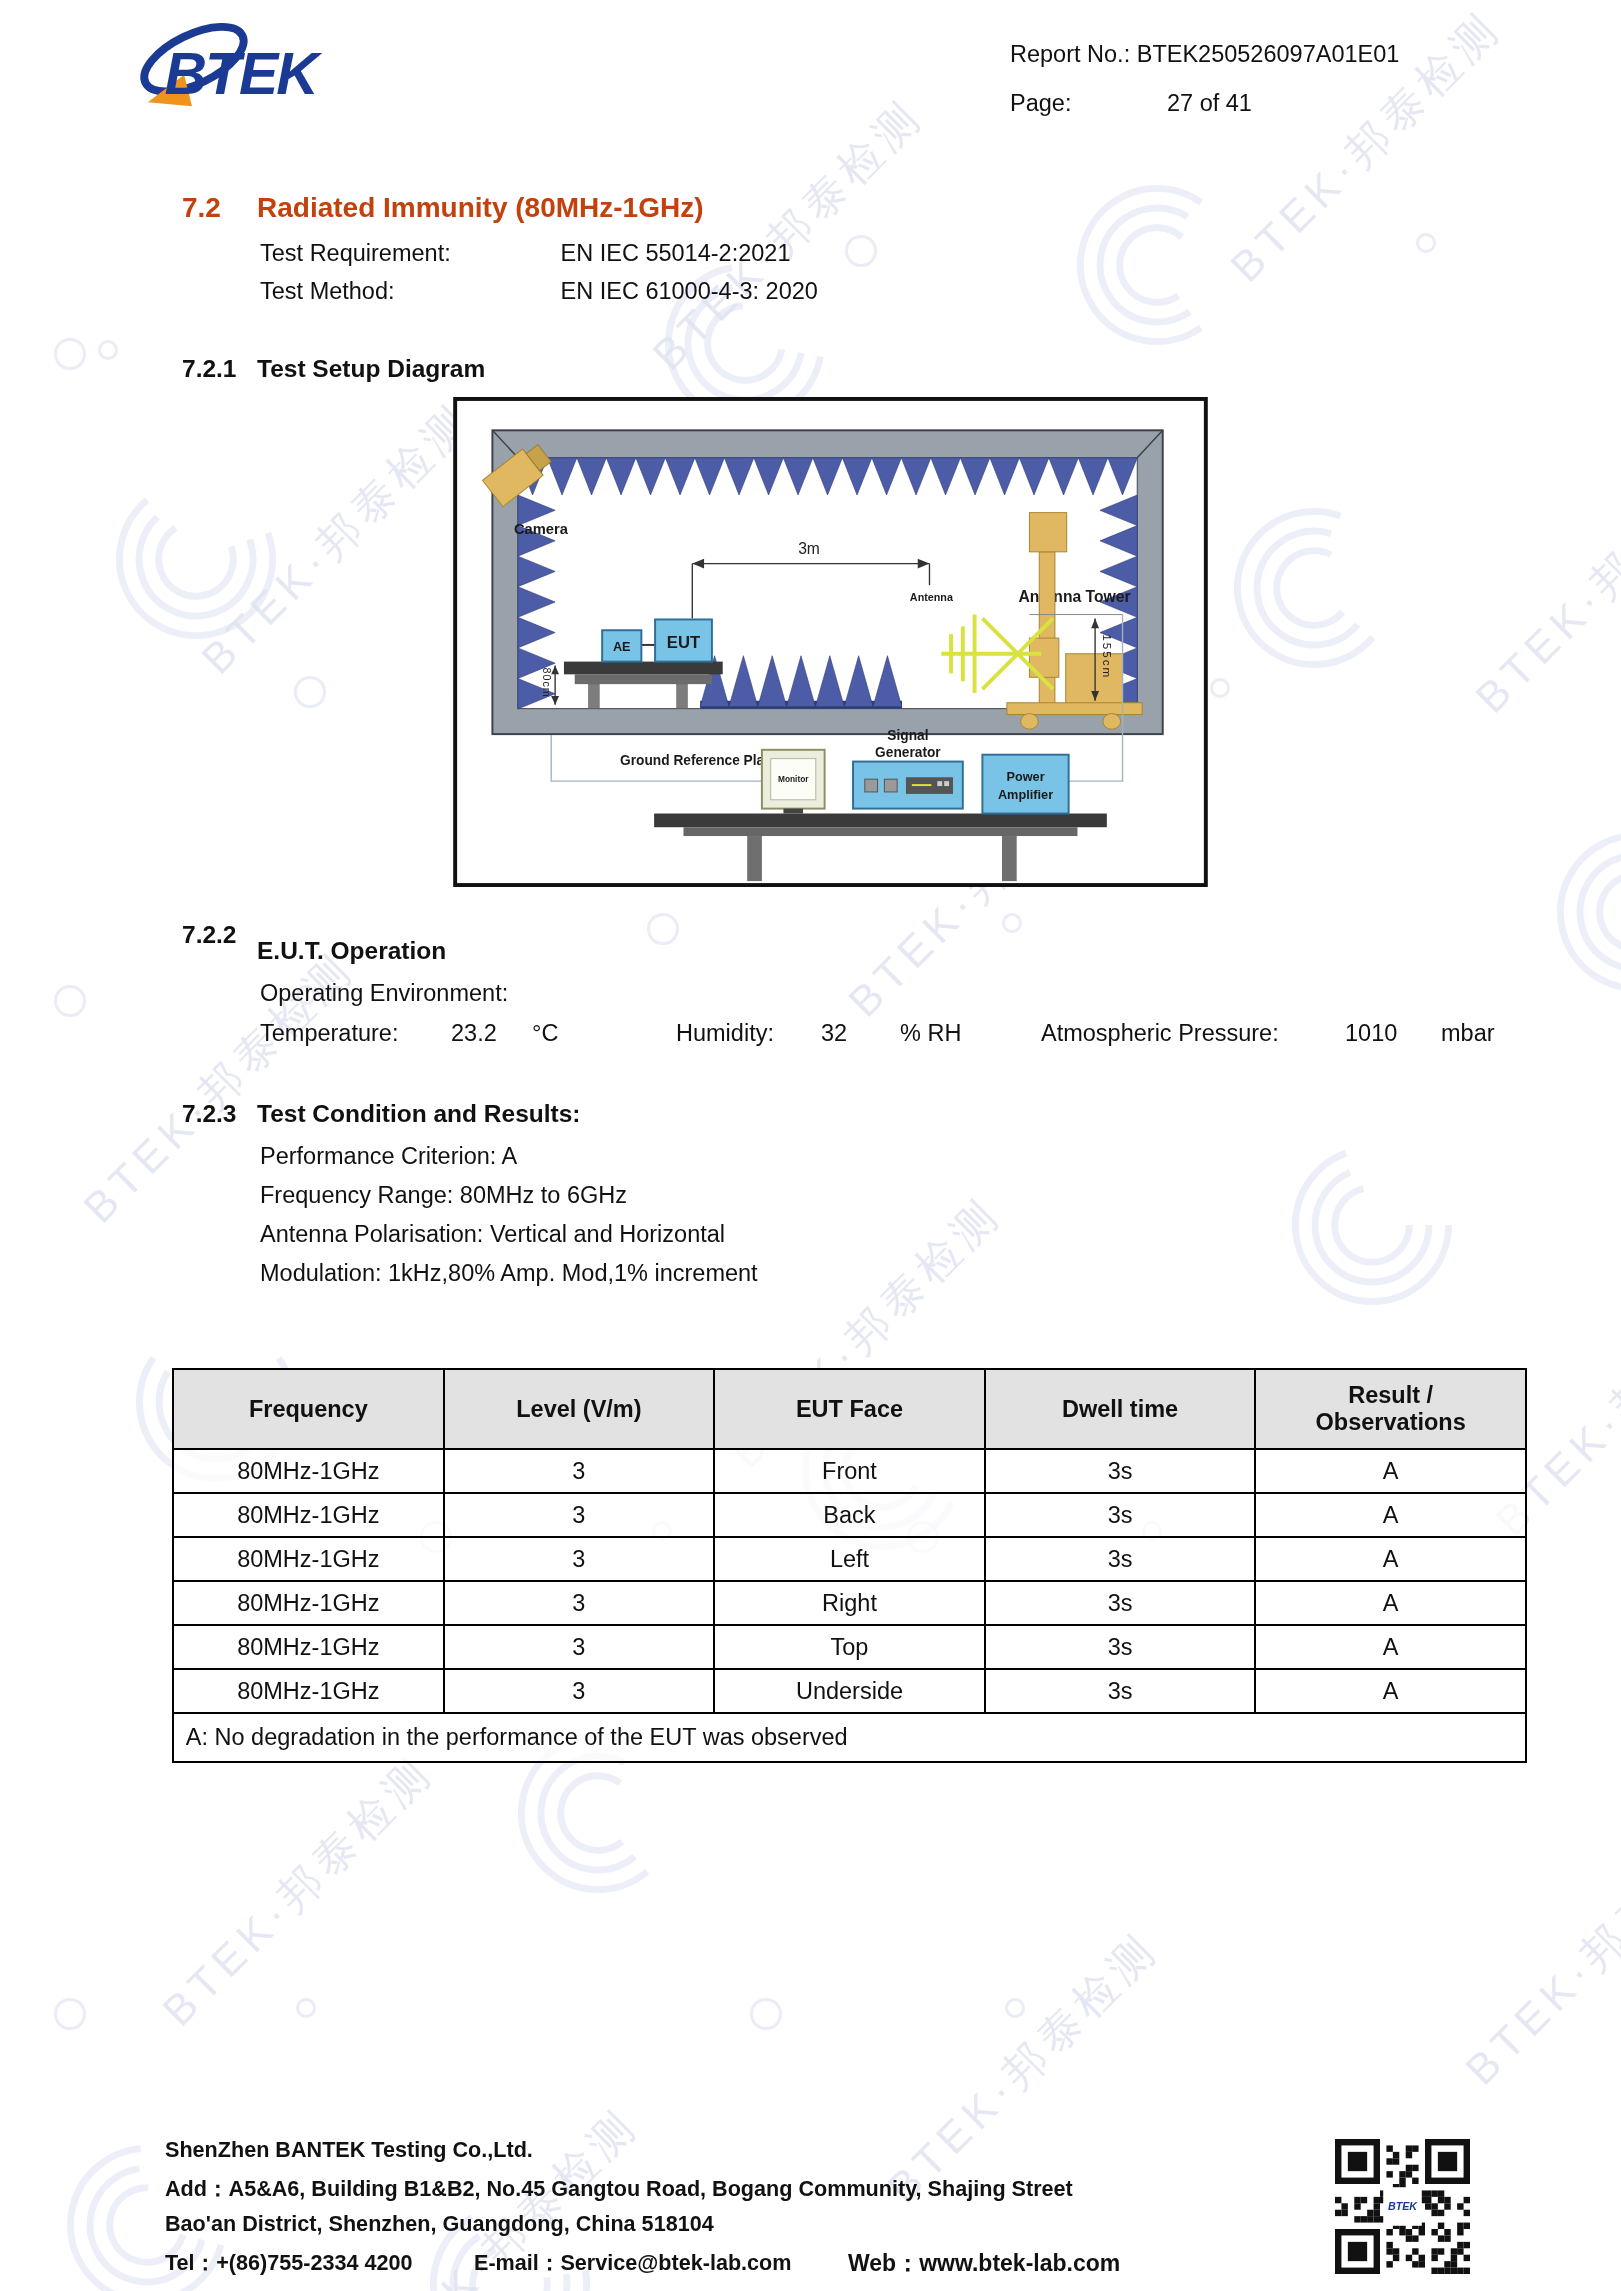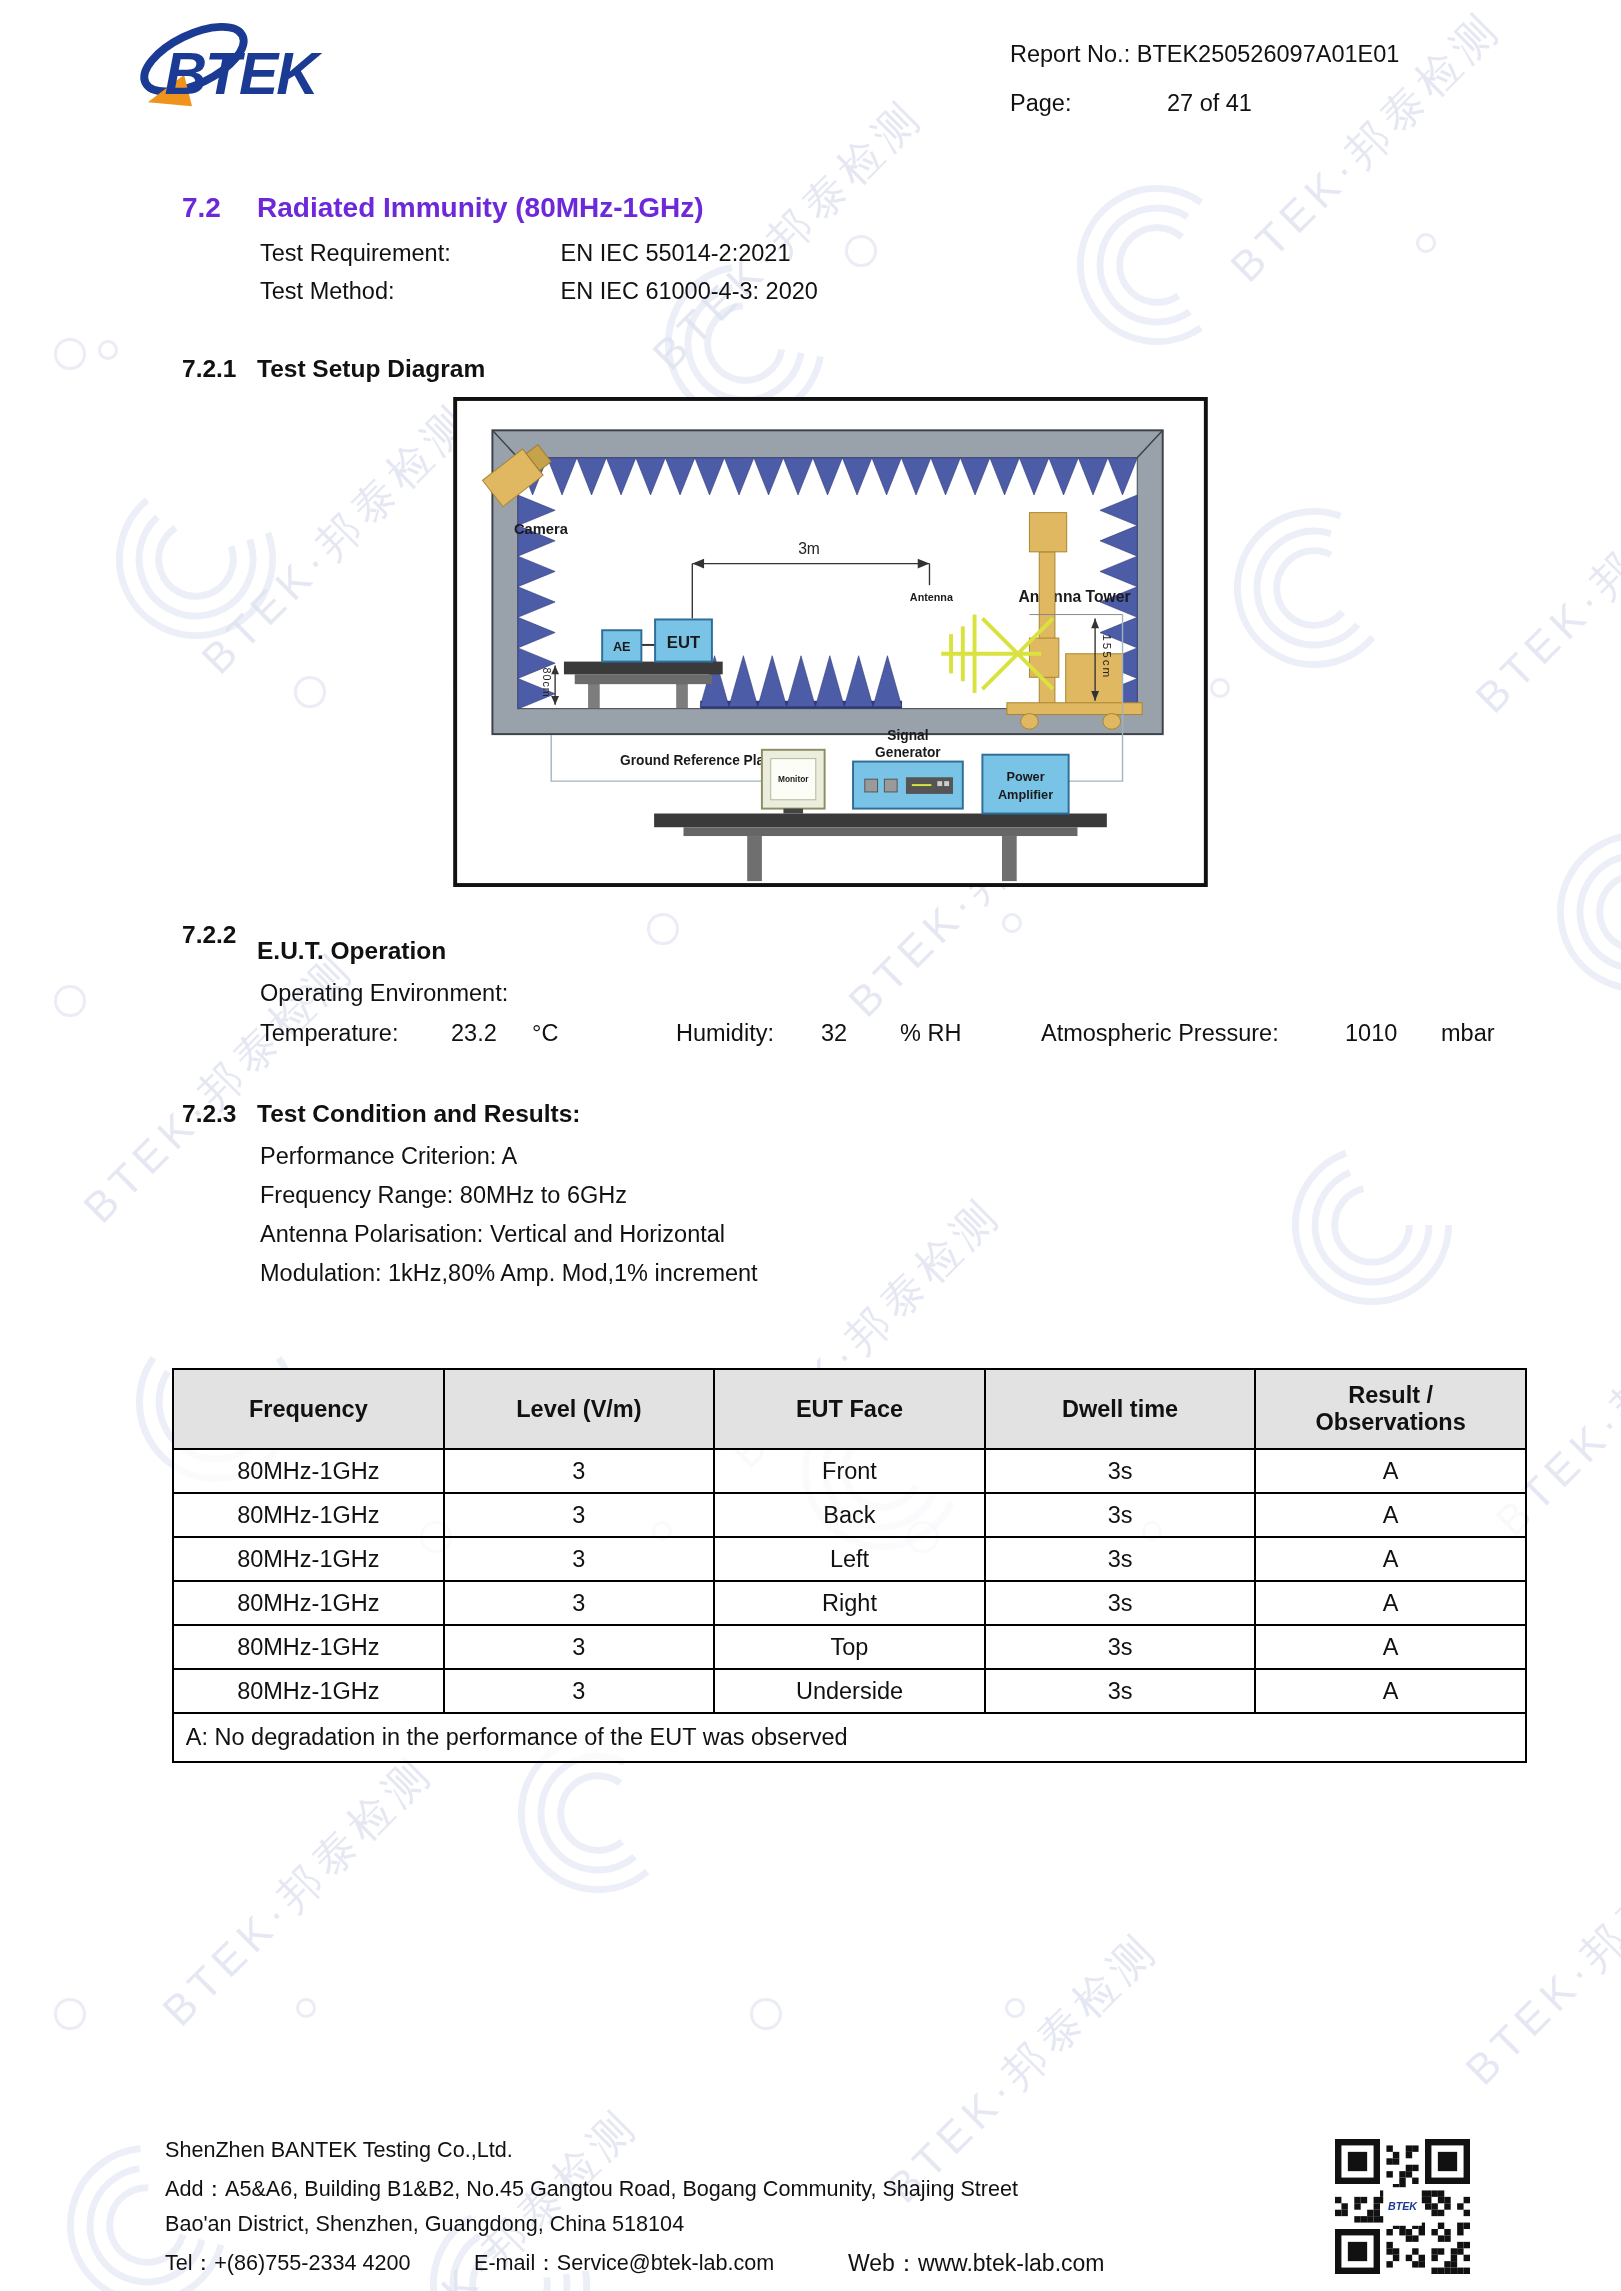--- a/index.html
+++ b/index.html
@@ -13,36 +13,36 @@
   
   .wm-text{position:absolute;white-space:nowrap;font-size:43px;letter-spacing:6.9px;
            color:rgba(203,210,232,.50);transform:rotate(-45deg);font-weight:400;}
   .wm-dot{position:absolute;border:3.9px solid rgba(216,221,238,.55);border-radius:50%;}
 
   
   .meta-line{position:absolute;font-size:23.5px;color:#111;}
   .page-val{position:absolute;left:157px;top:0;}
 
   
-  .h1{position:absolute;font-weight:bold;font-size:28px;color:#6d28d9;}
+  .h1{position:absolute;font-weight:bold;font-size:28px;color:#c2410c;}
   .h2{position:absolute;font-weight:bold;font-size:24.5px;color:#111;}
   .body-row{position:absolute;font-size:23.5px;color:#111;}
   .lbl300{display:inline-block;width:294px;}
   .pspan{position:absolute;top:0;font-size:23.5px;color:#111;white-space:nowrap;}
 
   
   .tbl-wrap{position:absolute;left:172px;top:1368px;width:1355px;}
   table.results{width:100%;border-collapse:collapse;border:2.9px solid #000;table-layout:fixed;background:transparent;}
   table.results th{background:var(--th-bg,#e2e2e2);border:2px solid #000;font-size:23.5px;font-weight:bold;
                    height:76px;text-align:center;white-space:pre-line;color:#111;}
   table.results td{border:2px solid #000;font-size:23.5px;height:40px;text-align:center;color:#111;background:rgba(255,255,255,.75);}
   table.results td.note{text-align:left;padding-left:11.8px;height:45px;}
 
   
-  .foot-line{position:absolute;font-size:21.6px;color:#111;white-space:nowrap;}
+  .foot-line{position:absolute;font-size:21.6px;color:#111;white-space:nowrap;font-weight:bold;}
 
   
   .dia-absorber{fill:var(--absorber,#4d5ca6);stroke:#2e3a77;stroke-width:.6;}
   .dia-tan{fill:var(--tan,#dfb861);stroke:#a9842f;stroke-width:1;}
   .dia-blue{fill:var(--equip,#79c3e6);stroke:#2f6e99;stroke-width:2;}
   .dia-lbl{font-family:"Liberation Sans",sans-serif;font-weight:bold;fill:#1a1a1a;}
   .dia-dim{stroke:#333;stroke-width:1.4;}
   .dia-cable{stroke:#9fb4bf;stroke-width:1.4;fill:none;}
 </style>
 </head>

